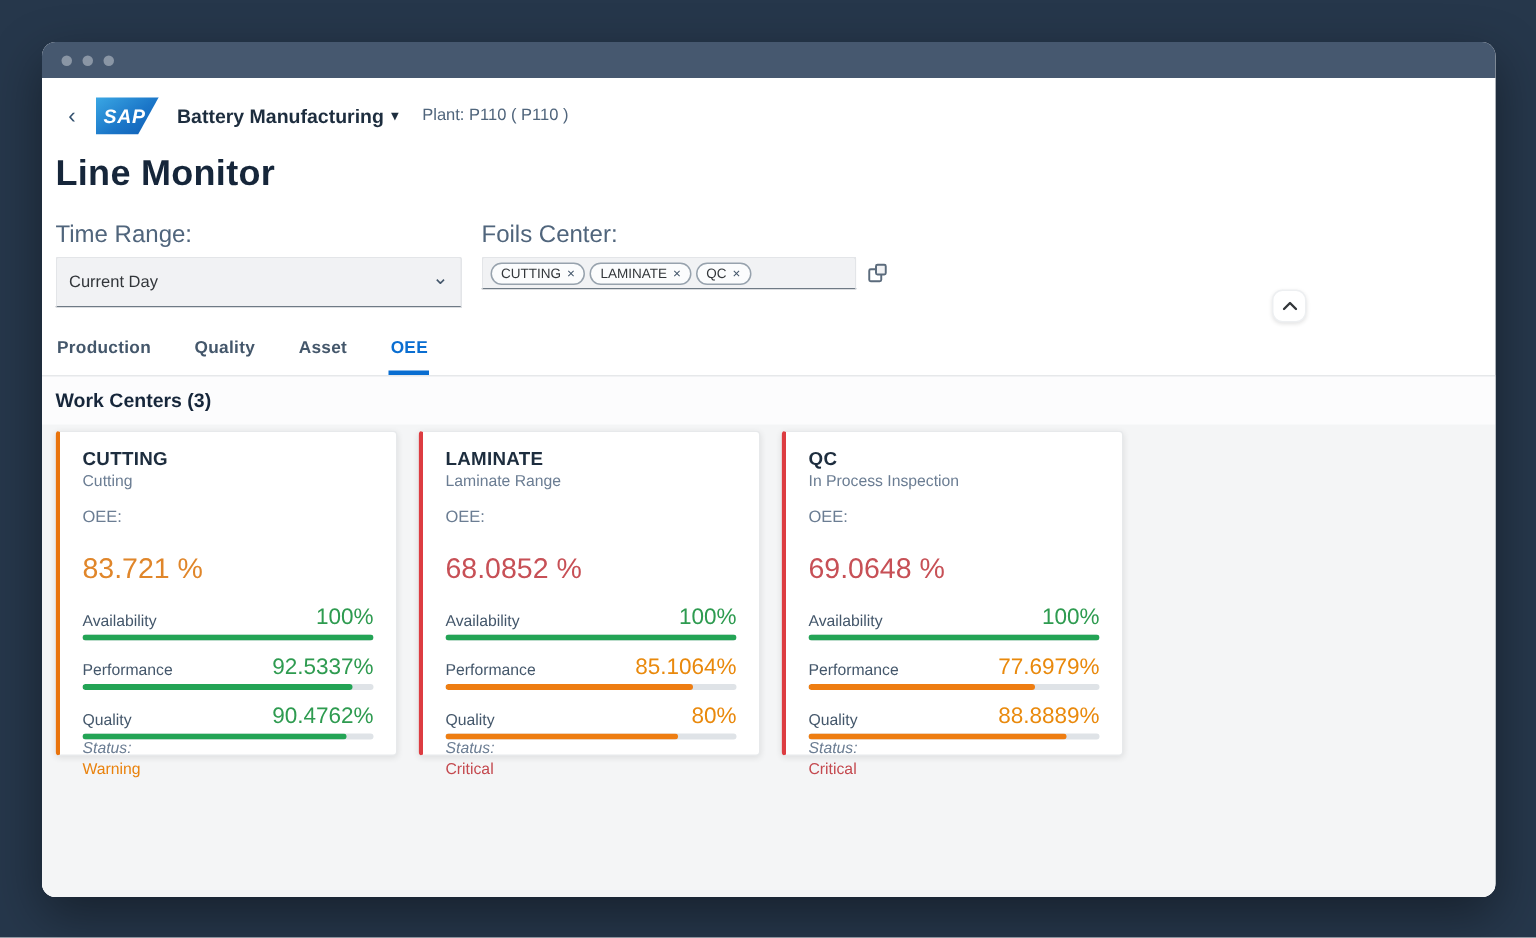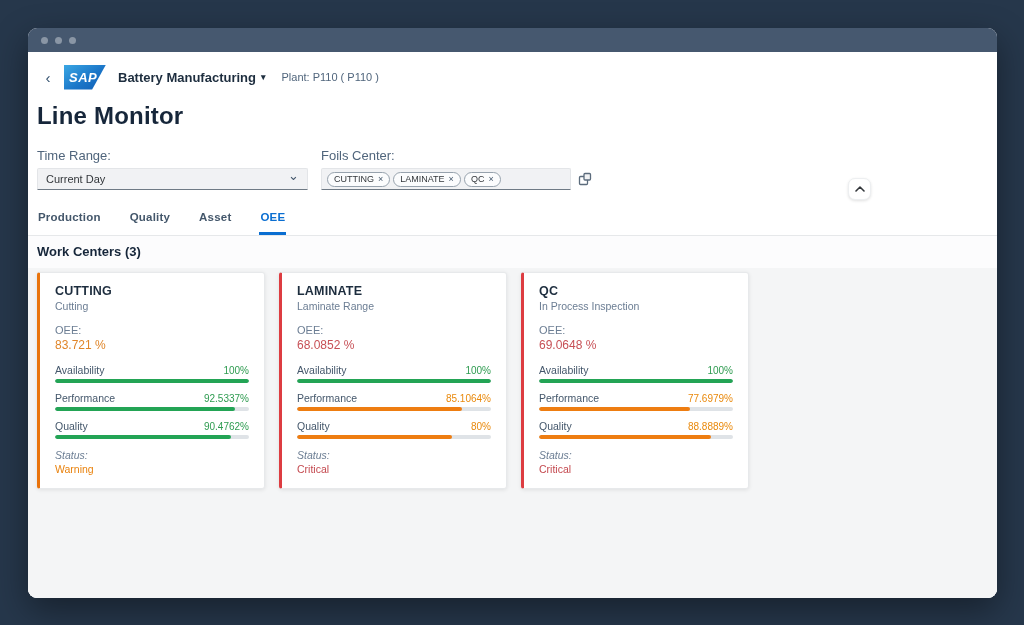--- a/index.html
+++ b/index.html
@@ -42,23 +42,23 @@
   }
   .app-title { font-size:13px; font-weight:bold; color:#1d2d3e; display:flex; align-items:center; gap:5px; cursor:pointer; }
   .app-title .caret { font-size:9px; color:#1d2d3e; }
   .plant-label { font-size:11px; color:#50657c; margin-left:16px; }
 
   .page-title { font-size:24px; font-weight:bold; color:#16263a; padding:10px 20px 0 9px; letter-spacing:.2px; }
 
   
   .filterbar { display:flex; padding:18px 8px 0 9px; gap:13px; }
   .f-group { display:flex; flex-direction:column; }
-  .f-label { font-size:13px; color:#50657c; margin-bottom:5px; }
+  .f-label { font-size:16px; color:#50657c; margin-bottom:5px; }
   .sel {
-    width:271px; height:22px; background:#f1f2f4; border:1px solid #e3e5e8; border-bottom:1px solid #6f7a85;
+    width:271px; height:34px; background:#f1f2f4; border:1px solid #e3e5e8; border-bottom:1px solid #6f7a85;
     border-radius:2px 2px 0 0; display:flex; align-items:center; padding:0 8px; cursor:pointer;
   }
   .sel-text { font-size:11px; color:#32363a; flex:1; }
   .sel-caret { font-size:13px; color:#44576b; line-height:10px; transform:translateY(-3px); }
   .wc-wrap { display:flex; align-items:flex-end; gap:7px; }
   .tokenfield {
     width:250px; height:22px; background:#f1f2f4; border:1px solid #e3e5e8; border-bottom:1px solid #6f7a85;
     border-radius:2px 2px 0 0; display:flex; align-items:center; gap:3px; padding:0 5px;
   }
   .token {
@@ -95,28 +95,28 @@
   .card {
     width:228px; height:217px; background:#ffffff;
     border:1px solid #e7e9eb; border-left:3px solid #e9730c; border-radius:3px;
     box-shadow:0 1px 4px rgba(0,0,0,.09);
     padding:11px 15px 13px; display:flex; flex-direction:column; cursor:pointer;
   }
   .card.v-critical { border-left-color:#dd3c41; }
   .card-title { font-size:12.5px; font-weight:bold; color:#1d2d3e; letter-spacing:.2px; }
   .card-sub { font-size:10.5px; color:#6b7d93; margin-top:2px; }
   .oee-label { font-size:11px; color:#6b7d93; margin-top:12px; }
-  .oee-value { font-size:12px; margin-top:2px; }
+  .oee-value { font-size:19px; margin-top:18px; }
   .card.v-warning .oee-value { color:#e0862a; }
   .card.v-critical .oee-value { color:#c75056; }
   .kpi { margin-top:12px; }
   .kpi + .kpi { margin-top:9px; }
   .kpi-row { display:flex; justify-content:space-between; align-items:flex-end; }
   .kpi-label { font-size:10.5px; color:#44576b; }
-  .kpi-value { font-size:10px; }
+  .kpi-value { font-size:15px; }
   span.v-green { color:#2e9b50; }
   span.v-orange { color:#e9890c; }
   .bar { height:4px; background:#dfe3e7; border-radius:2px; margin-top:3px; overflow:hidden; }
   .fill { height:100%; border-radius:2px; }
   div.v-green { background:#23a455; }
   div.v-orange { background:#ee7d11; }
   .status-block { margin-top:auto; }
   .status-label { font-size:10.5px; color:#6b7d93;font-style:italic; }
   .status-value { font-size:10.5px; margin-top:2px; }
   .card.v-warning .status-value { color:#e9820d; }

